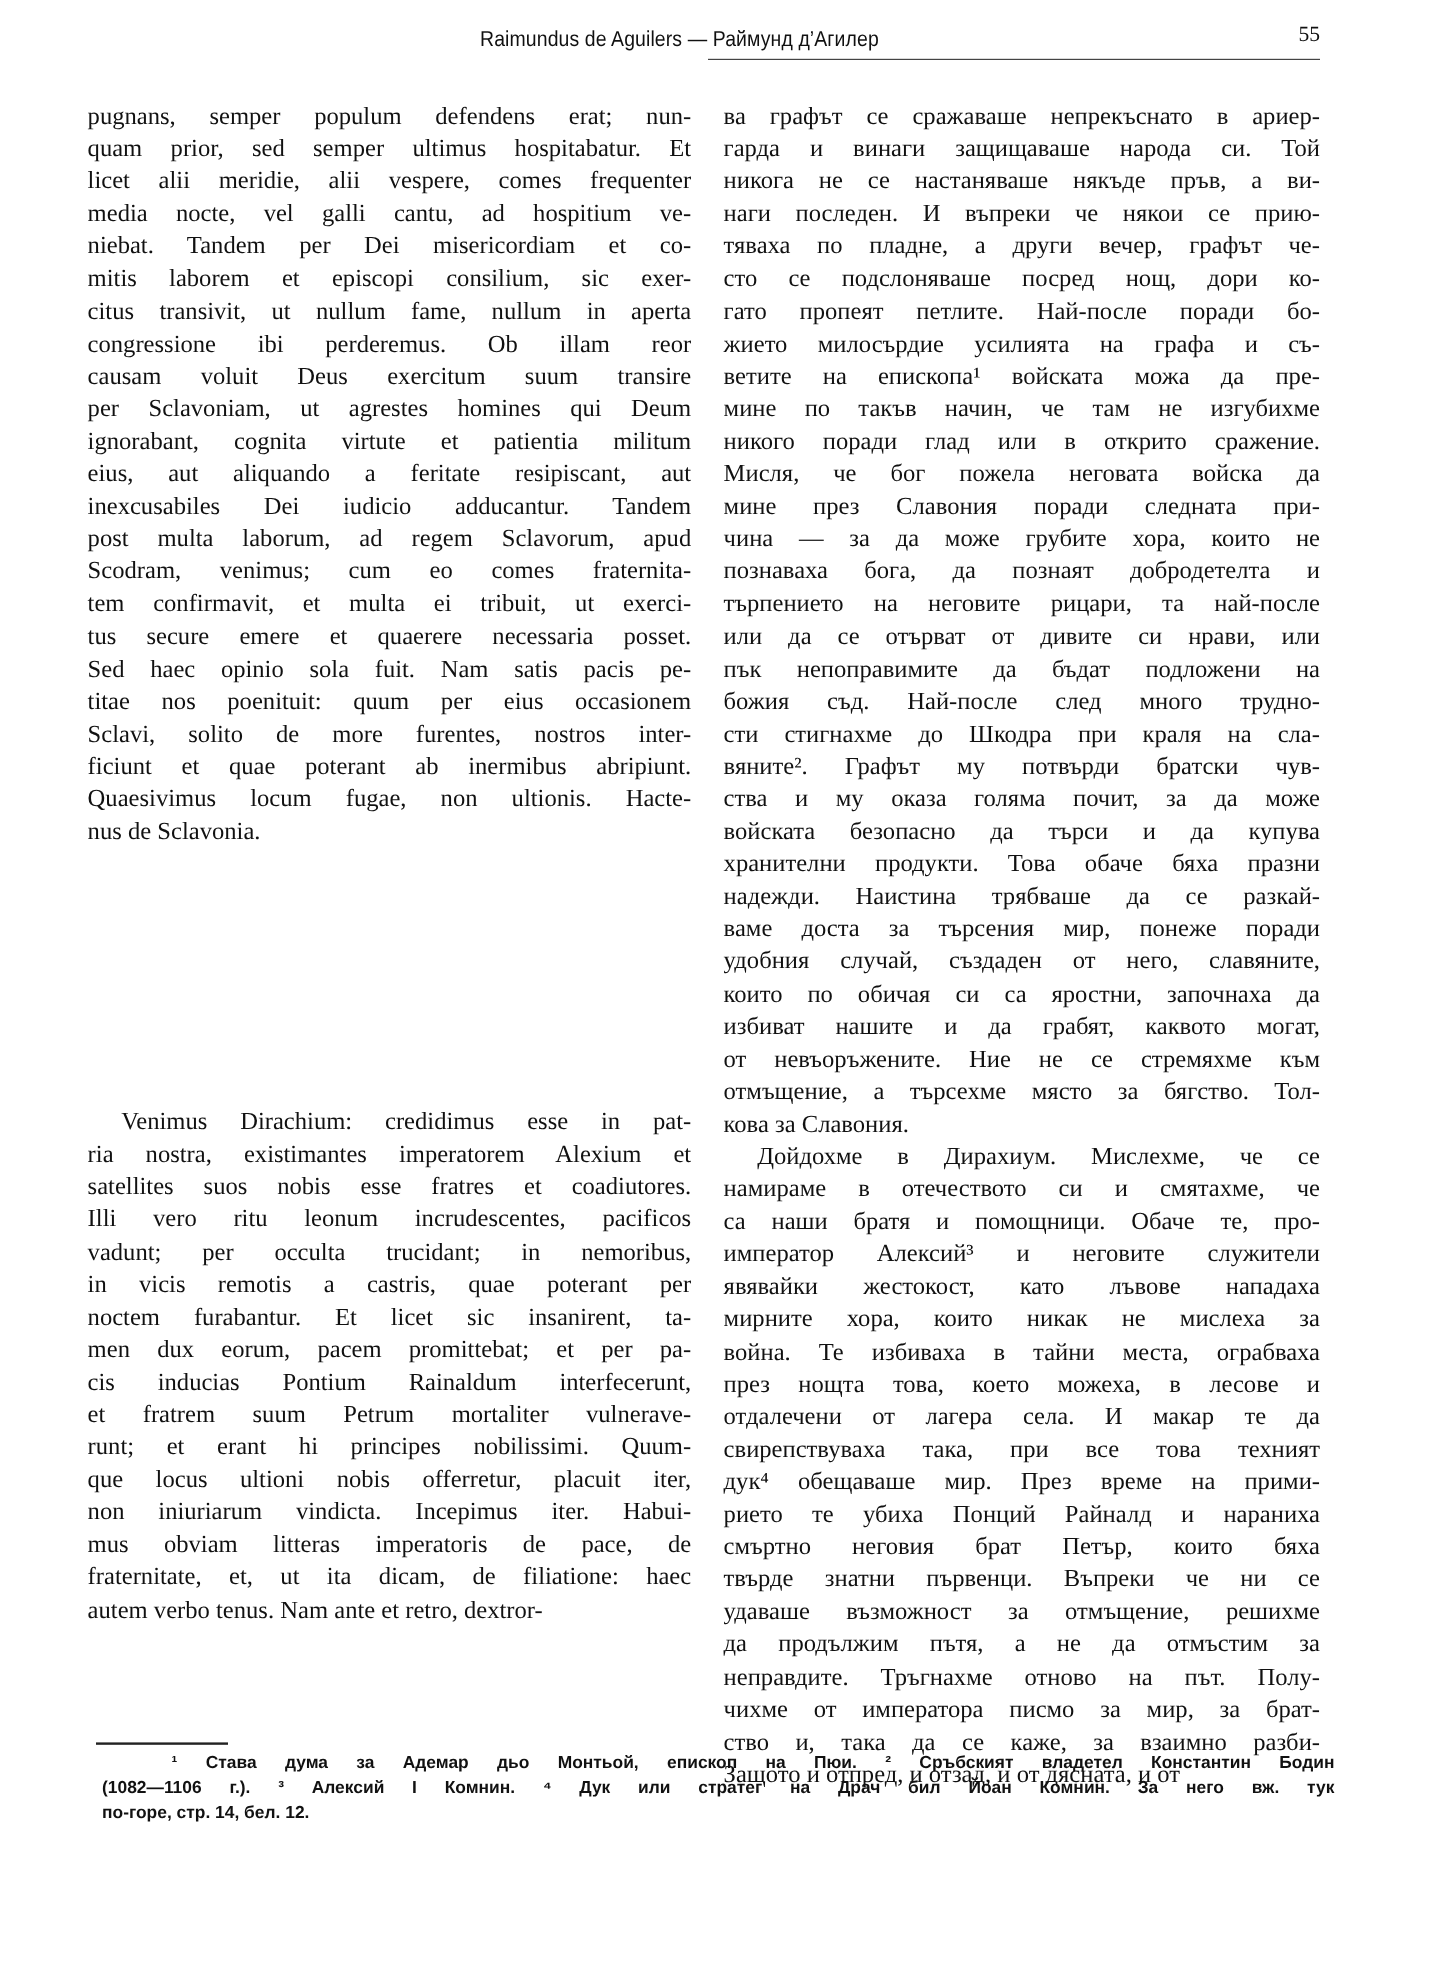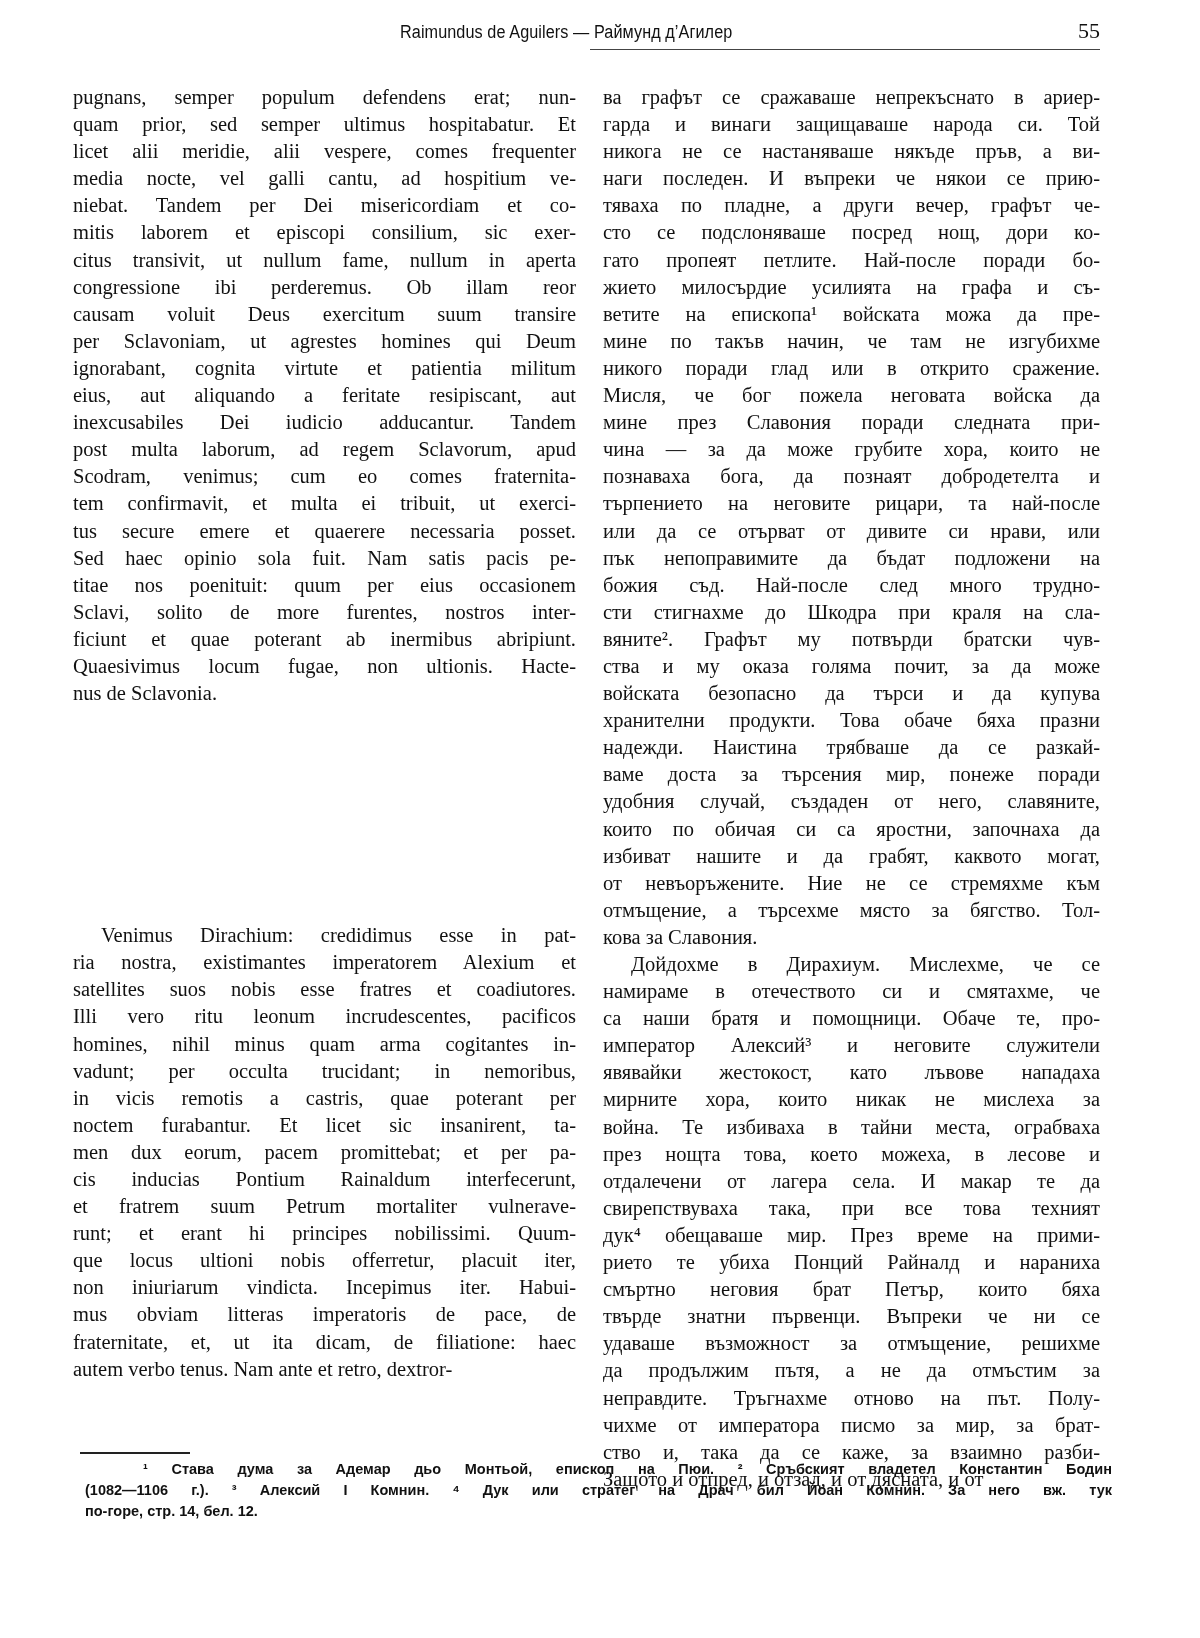--- a/index.html
+++ b/index.html
@@ -26,21 +26,21 @@
       font-size: 18px;
       letter-spacing: 0.1px;
       transform: scaleX(0.9);
       transform-origin: left center;
       white-space: nowrap;
     }
     .page-number {
       position: absolute;
       right: 0px;
       top: 0px;
-      font-size: 22px;
+      font-size: 18px;
     }
     .header-rule {
       position: absolute;
       left: 530px;
       right: 0px;
       top: 31px;
       height: 1px;
       background: #444;
     }
     .column {
@@ -126,21 +126,20 @@
       <span class="line">ficiunt et quae poterant ab inermibus abripiunt.</span>
       <span class="line">Quaesivimus locum fugae, non ultionis. Hacte-</span>
       <span class="line last">nus de Sclavonia.</span>
     </div>
   <div class="para-gap-left"></div>
   <div class="para" id="lat-p2">
       <span class="line indent">Venimus Dirachium: credidimus esse in pat-</span>
       <span class="line">ria nostra, existimantes imperatorem Alexium et</span>
       <span class="line">satellites suos nobis esse fratres et coadiutores.</span>
       <span class="line">Illi vero ritu leonum incrudescentes, pacificos</span>
-      <span class="line">homines, nihil minus quam arma cogitantes in-</span>
       <span class="line">vadunt; per occulta trucidant; in nemoribus,</span>
       <span class="line">in vicis remotis a castris, quae poterant per</span>
       <span class="line">noctem furabantur. Et licet sic insanirent, ta-</span>
       <span class="line">men dux eorum, pacem promittebat; et per pa-</span>
       <span class="line">cis inducias Pontium Rainaldum interfecerunt,</span>
       <span class="line">et fratrem suum Petrum mortaliter vulnerave-</span>
       <span class="line">runt; et erant hi principes nobilissimi. Quum-</span>
       <span class="line">que locus ultioni nobis offerretur, placuit iter,</span>
       <span class="line">non iniuriarum vindicta. Incepimus iter. Habui-</span>
       <span class="line">mus obviam litteras imperatoris de pace, de</span>

